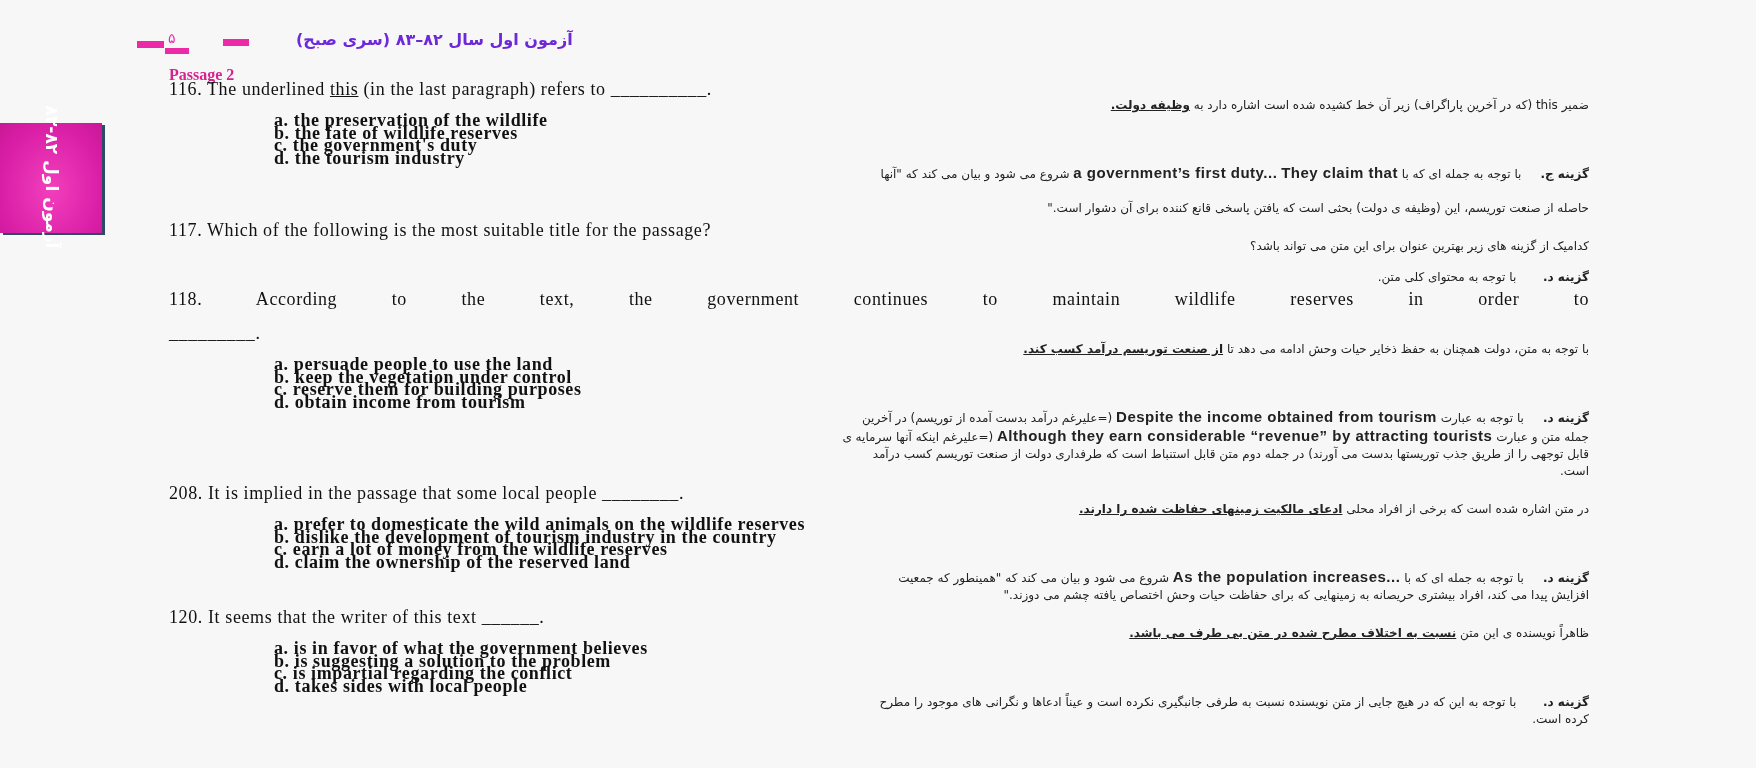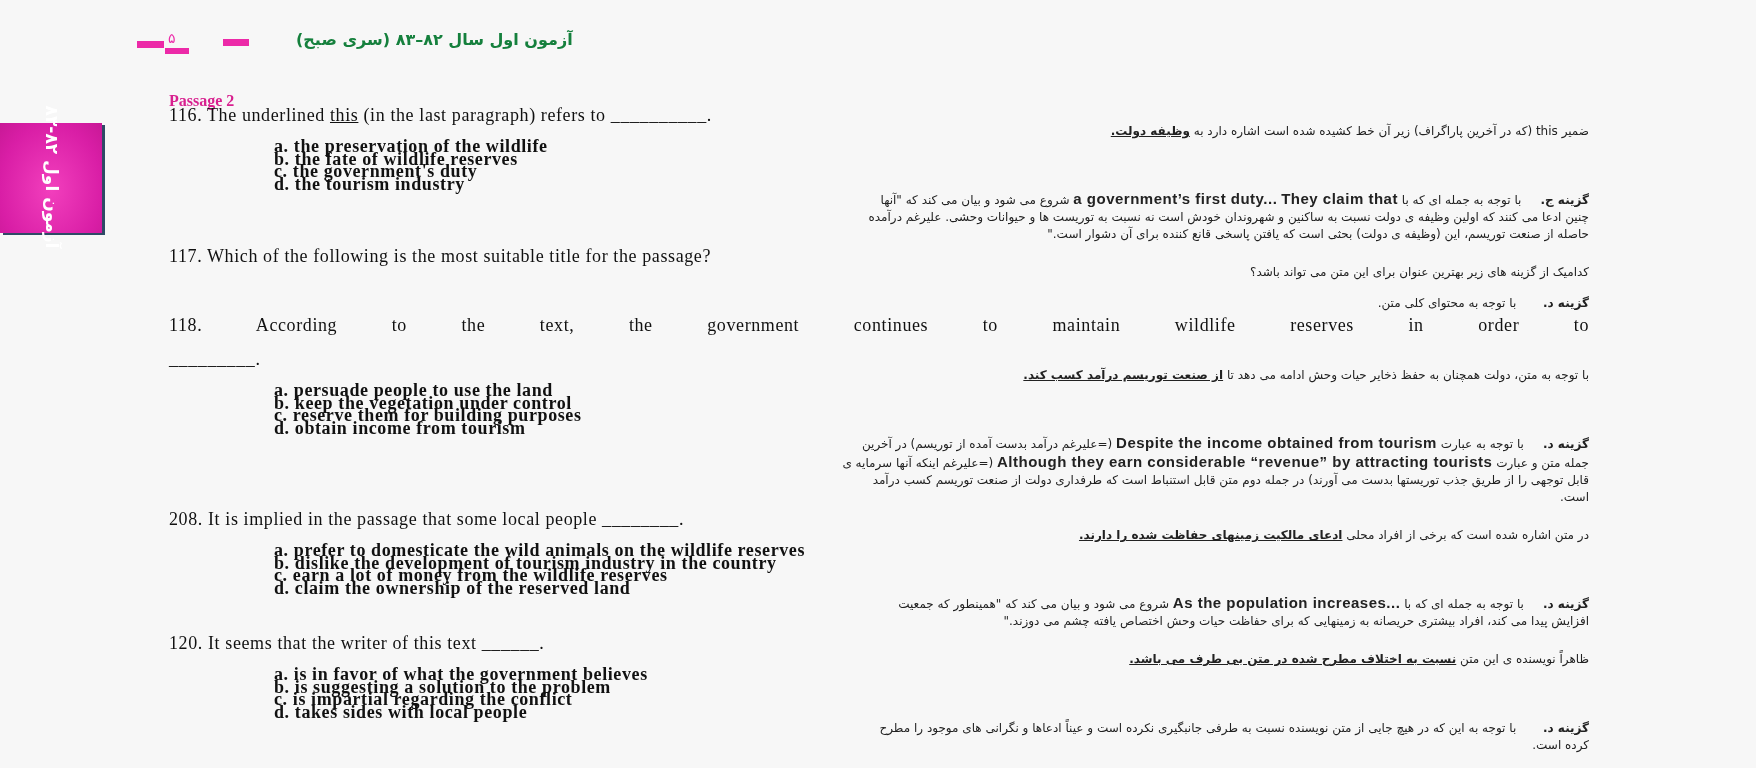--- a/index.html
+++ b/index.html
@@ -6,34 +6,34 @@
   body {
     width: 1756px; height: 768px; overflow: hidden;
     background: #f7f7f7; position: relative;
     font-family: "Liberation Serif", "DejaVu Serif", serif;
     color: #111;
   }
   .header-bar-left { position: absolute; left: 137px; top: 41px; width: 27px; height: 7px; background: #ec2aa8; }
   .header-bar-left2 { position: absolute; left: 165px; top: 48px; width: 24px; height: 6px; background: #ec2aa8; }
   .page-num { position: absolute; left: 168px; top: 30px; font-size: 14px; color: #ec2aa8; font-family: "DejaVu Sans", sans-serif; }
   .header-bar-right { position: absolute; left: 223px; top: 39px; width: 26px; height: 7px; background: #ec2aa8; }
-  .header-title { position: absolute; left: 296px; top: 30px; font-size: 16px; color: #15803d; font-family: "DejaVu Sans", sans-serif; font-weight: bold; direction: rtl; }
+  .header-title { position: absolute; left: 296px; top: 30px; font-size: 16px; color: #6d28d9; font-family: "DejaVu Sans", sans-serif; font-weight: bold; direction: rtl; }
 
   .side-tab {
     position: absolute; left: 0; top: 123px; width: 102px; height: 110px;
     background: radial-gradient(ellipse at 50% 60%, #f23fbd 0%, #d91ea6 70%, #c81896 100%);
     box-shadow: 3px 2px 0 #2f4a66;
   }
   .side-tab-text {
     position: absolute; left: 52px; top: 54px; transform: translate(-50%,-50%) rotate(90deg);
     white-space: nowrap; color: #fff; font-family: "DejaVu Sans", sans-serif; font-weight: bold; font-size: 17px;
   }
 
   .content { position: absolute; left: 169px; top: 68px; width: 1420px; }
-  .passage { color: #d8208f; font-weight: bold; font-size: 16px; line-height: 14px; height: 14px; margin-top: 26px; }
+  .passage { color: #d8208f; font-weight: bold; font-size: 16px; line-height: 14px; height: 14px; }
   .q { font-size: 18px; line-height: 15px; letter-spacing: 0.6px; font-weight: normal; }
   .q.justify { text-align: justify; text-align-last: justify; word-spacing: 6px; }
   .fa { direction: rtl; text-align: right; font-family: "DejaVu Sans", sans-serif; font-size: 12px; line-height: 17px; color: #222; }
   .fa b.u, .fa u { text-decoration: underline; font-weight: bold; }
   .fa .en { font-family: Liberation Sans, sans-serif; font-size: 15px; font-weight: bold; direction: ltr; unicode-bidi: embed; letter-spacing: 0.5px; }
   .opts { padding-left: 105px; }
   .opt { font-size: 18px; line-height: 12.5px; letter-spacing: 0.6px; font-weight: bold; }
   .ans-label { font-weight: bold; }
   .gap { height: 6px; }
 </style>
@@ -61,21 +61,21 @@
       <div class="opt">b. the fate of wildlife reserves</div>
       <div class="opt">c. the government's duty</div>
       <div class="opt">d. the tourism industry</div>
     </div>
     <div class="fa">
       <span class="ans-label">گزینه ج.</span>&nbsp;&nbsp;&nbsp;&nbsp;
       <span>با توجه به جمله ای که با</span>
       <span class="en">a government’s first duty...</span>
       <span class="en">They claim that</span>
       <span>شروع می شود و بیان می کند که "آنها</span><br>
-      <span>چنین ادعا می کنند که اولین وظیفه ی دولت نسبت به ساکنین و شهروندان خودش است نه نسبت به توریست ها و حیوانات وحشی. علیرغم درآمده</span><br>
+      <br>
       <span>حاصله از صنعت توریسم، این (وظیفه ی دولت) بحثی است که یافتن پاسخی قانع کننده برای آن دشوار است."</span>
     </div>
   </div>
   <div class="gap"></div>
 
   <div>
     <div class="q"><span>117.</span> <span>Which of the following is the most suitable title for the passage?</span></div>
     <div class="fa">کدامیک از گزینه های زیر بهترین عنوان برای این متن می تواند باشد؟</div>
     <div class="fa" style="margin-top:14px;">
       <span class="ans-label">گزینه د.</span>&nbsp;&nbsp;&nbsp;&nbsp;&nbsp;&nbsp;

